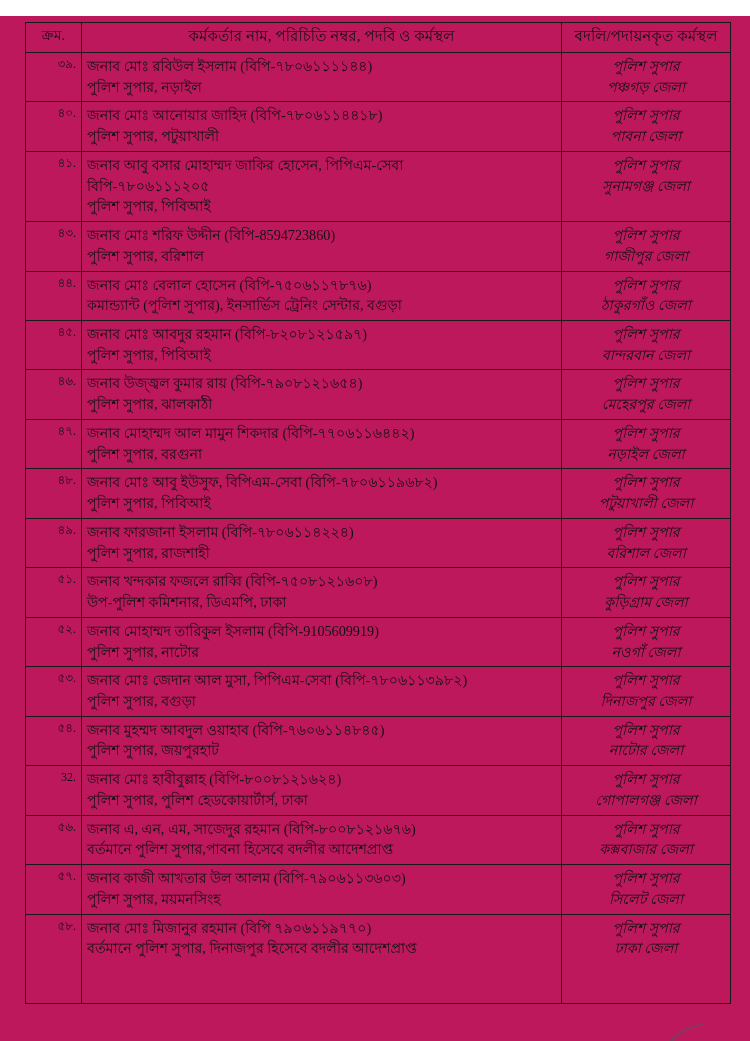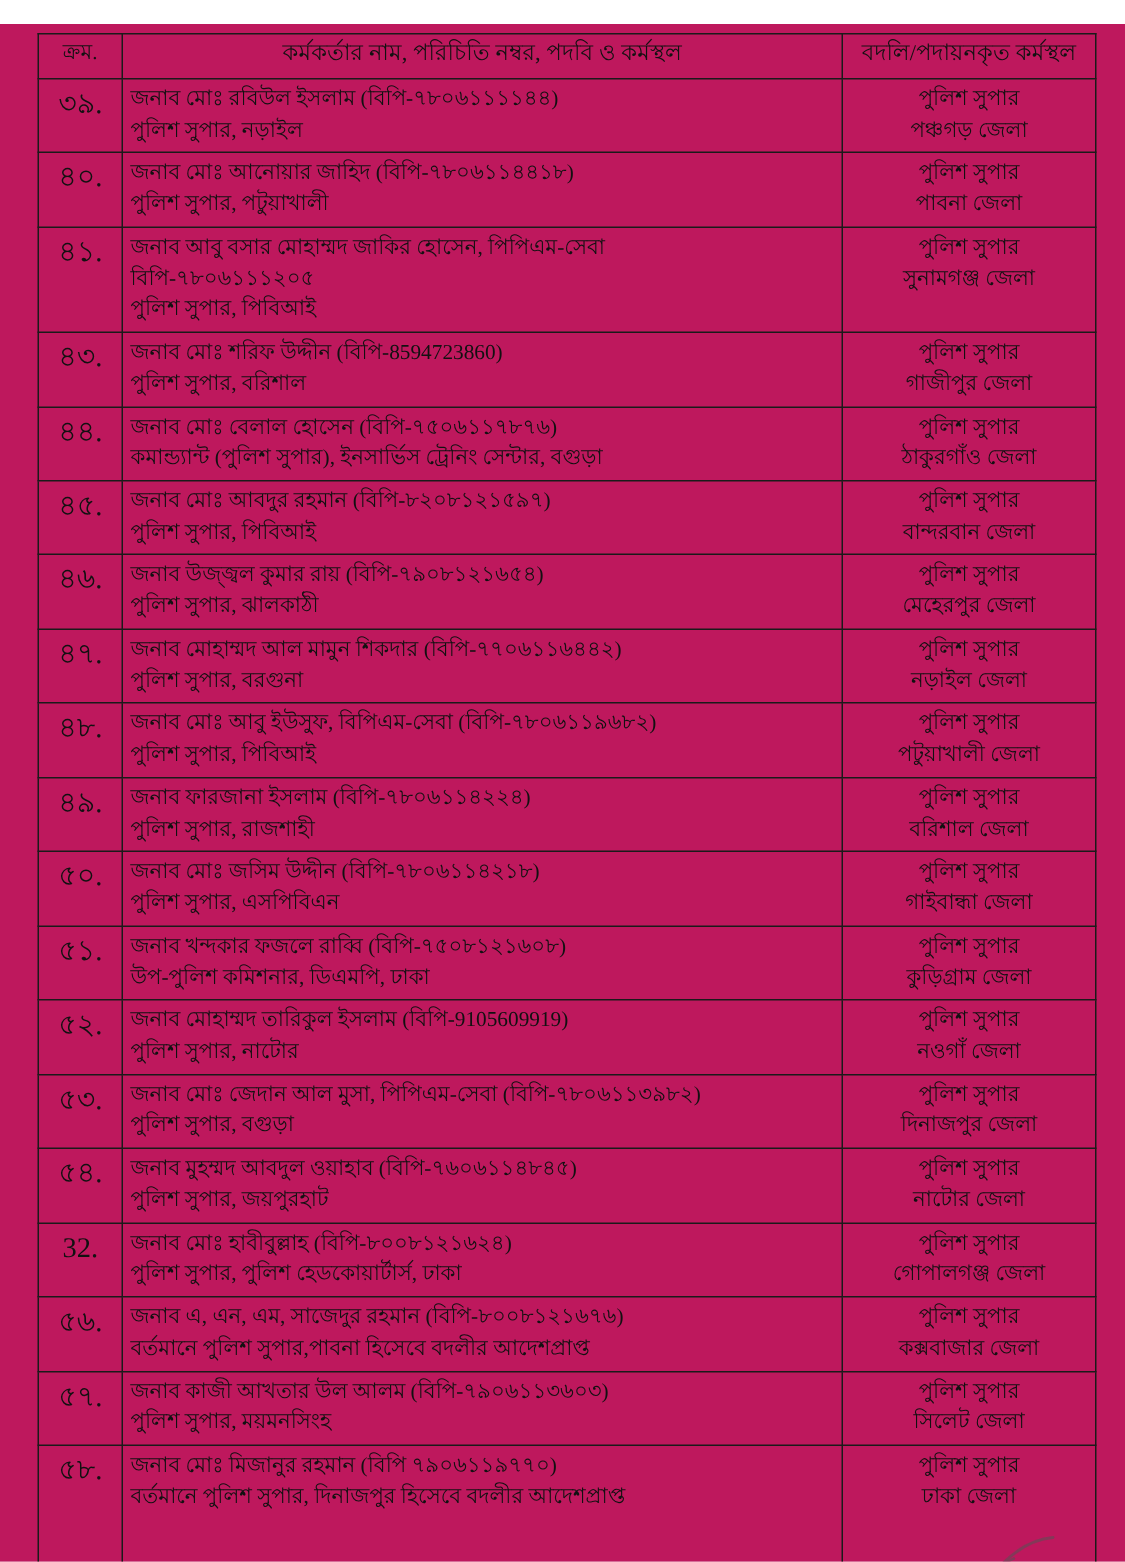--- a/index.html
+++ b/index.html
@@ -47,39 +47,40 @@
     text-align: center;
     vertical-align: middle;
     padding-top: 4px;
     padding-bottom: 5px;
     font-size: 15px;
     letter-spacing: 0.1px;
   }
   th.head-serial { font-size: 14px; }
 
   td.serial {
-    text-align: center;
+    text-align: right;
     white-space: nowrap;
     padding-top: 4px;
-    font-size: 19px;
+    font-size: 12px;
   }
   td.detail {
     text-align: left;
   }
   td.detail .line {
     display: block;
     white-space: nowrap;
   }
   td.posting {
     text-align: center;
     padding-top: 4px;
   }
   td.posting .line {
     display: block;
     white-space: nowrap;
+    font-style: italic;
   }
   tr.tall-row td { padding-bottom: 44px; }
 
   
   .corner-mark {
     position: absolute;
     right: 44px;
     bottom: 8px;
     width: 46px;
     height: 26px;
@@ -212,31 +213,20 @@
           <td class="detail">
             <span class="line">জনাব ফারজানা ইসলাম (বিপি-৭৮০৬১১৪২২৪)</span>
             <span class="line">পুলিশ সুপার, রাজশাহী</span>
           </td>
           <td class="posting">
             <span class="line">পুলিশ সুপার</span>
             <span class="line">বরিশাল জেলা</span>
           </td>
         </tr>
         <tr>
-          <td class="serial">৫০.</td>
-          <td class="detail">
-            <span class="line">জনাব মোঃ জসিম উদ্দীন (বিপি-৭৮০৬১১৪২১৮)</span>
-            <span class="line">পুলিশ সুপার, এসপিবিএন</span>
-          </td>
-          <td class="posting">
-            <span class="line">পুলিশ সুপার</span>
-            <span class="line">গাইবান্ধা জেলা</span>
-          </td>
-        </tr>
-        <tr>
           <td class="serial">৫১.</td>
           <td class="detail">
             <span class="line">জনাব খন্দকার ফজলে রাব্বি (বিপি-৭৫০৮১২১৬০৮)</span>
             <span class="line">উপ-পুলিশ কমিশনার, ডিএমপি, ঢাকা</span>
           </td>
           <td class="posting">
             <span class="line">পুলিশ সুপার</span>
             <span class="line">কুড়িগ্রাম জেলা</span>
           </td>
         </tr>

